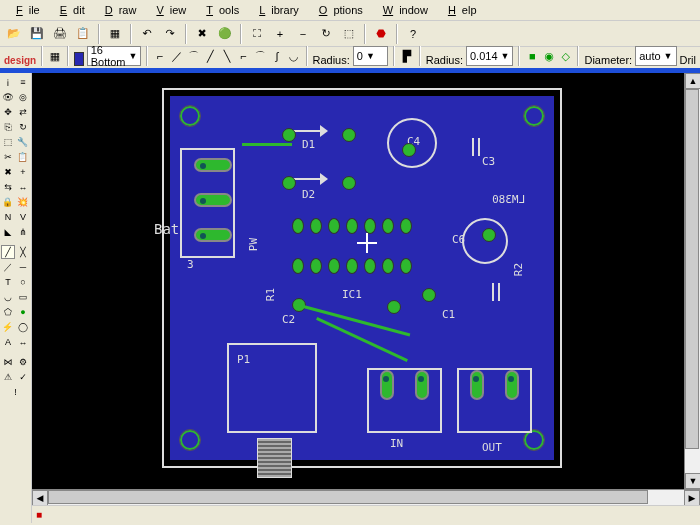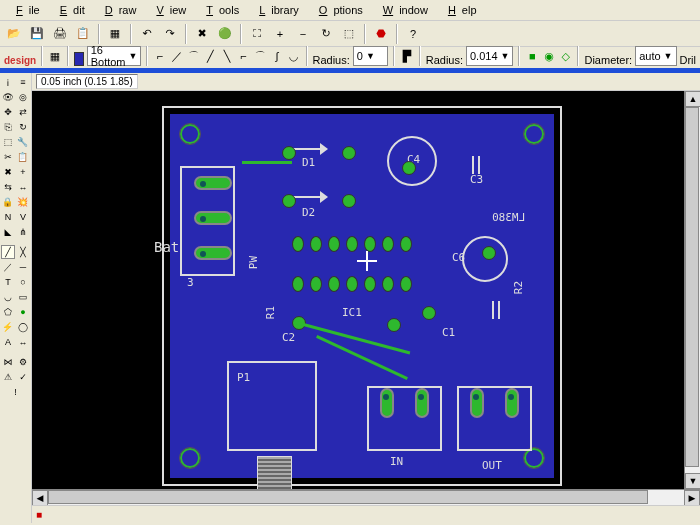--- a/index.html
+++ b/index.html
@@ -220,38 +220,35 @@
     <div class="tool-row">
         <span class="ptool">⚠</span>
         <span class="ptool">✓</span>
       </div>
     <div class="tool-row">
         <span class="ptool">!</span>
       </div>
   </div>
 
   <div class="canvas-area">
-    <div class="coord-bar">
-      <span style="border:1px inset #ccc;padding:1px 4px;background:#fff">0.05 inch (0.15 1.85)</span>
-    </div>
     <div class="canvas-wrap">
       <div class="canvas">
         <div class="pcb">
           <div class="board-outline"></div>
           <div class="board-fill"></div>
 
           <div class="hole" style="left:18px;top:18px"></div>
           <div class="hole" style="right:18px;top:18px"></div>
           <div class="hole" style="left:18px;bottom:18px"></div>
           <div class="hole" style="right:18px;bottom:18px"></div>
 
           <div class="silk-text" style="left:140px;top:25px">D1</div>
           <div class="silk-text" style="left:140px;top:75px">D2</div>
           <div class="silk-text" style="left:245px;top:22px">C4</div>
-          <div class="silk-text" style="left:308px;top:42px">C3</div>
+          <div class="silk-text" style="left:320px;top:42px">C3</div>
           <div class="silk-text" style="left:290px;top:120px">C6</div>
           <div class="silk-text" style="left:280px;top:195px">C1</div>
           <div class="silk-text" style="left:120px;top:200px">C2</div>
           <div class="silk-text" style="left:102px;top:175px;transform:rotate(-90deg)">R1</div>
           <div class="silk-text" style="left:350px;top:150px;transform:rotate(-90deg)">R2</div>
           <div class="silk-text" style="left:180px;top:175px">IC1</div>
           <div class="silk-text" style="left:75px;top:240px">P1</div>
           <div class="silk-text" style="left:85px;top:125px;transform:rotate(-90deg)">PW</div>
           <div class="silk-text" style="left:-8px;top:108px;font-size:14px">Bat</div>
           <div class="silk-text" style="left:228px;top:324px">IN</div>

